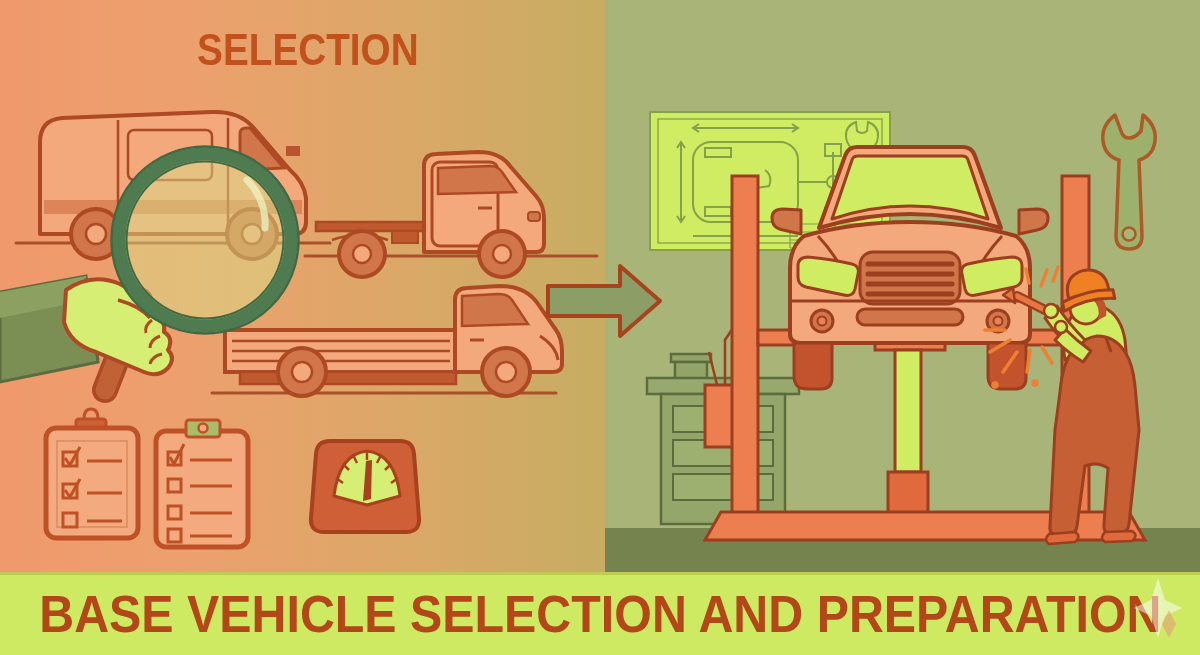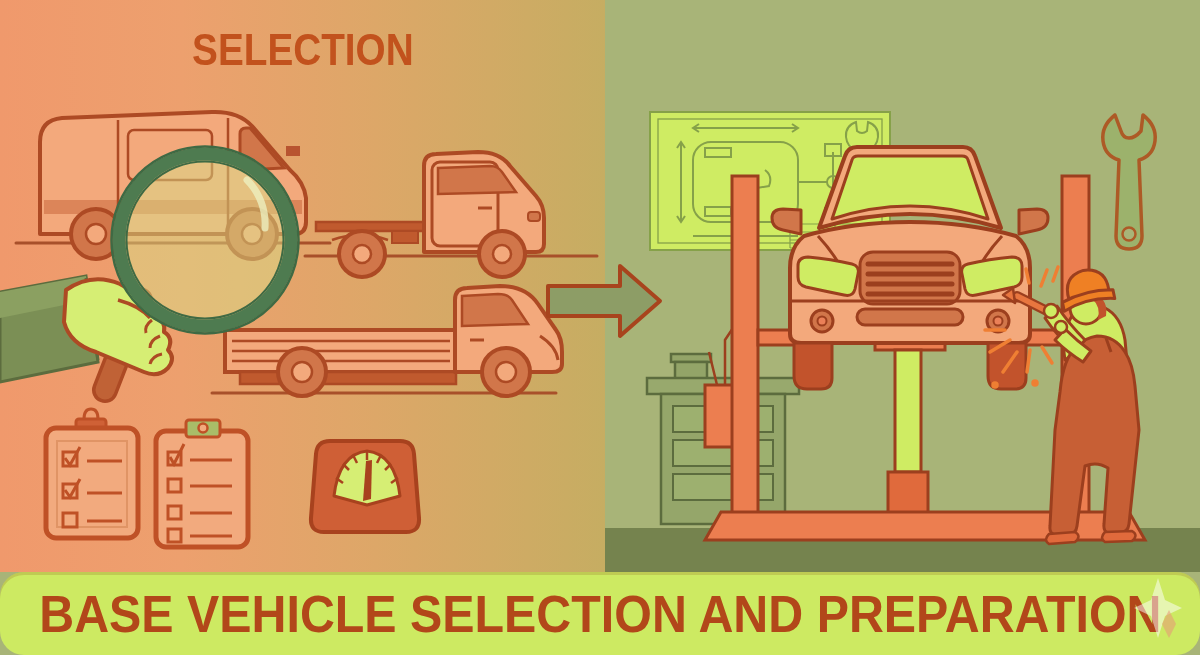--- a/index.html
+++ b/index.html
@@ -1,36 +1,35 @@
 <!DOCTYPE html>
 <html><head>
 <meta charset="utf-8">
 <style>
   html,body{margin:0;padding:0;background:#555;}
   #stage{
     position:relative;width:1200px;height:655px;overflow:hidden;
     font-family:"Liberation Sans", sans-serif;
     background:#a8b478;
   }
-  .panel{position:absolute;top:0;height:572px;}
+  .panel{position:absolute;top:0;height:572px;padding-left:10px;}
   #panel-left{left:0;width:605px;
     background:linear-gradient(90deg,#f0996c 0%,#eda06e 30%,#dda768 62%,#c6ad62 100%);}
   #panel-right{left:605px;width:595px;background:#a8b478;}
   .panel-title{
     position:absolute;top:26px;left:0;width:100%;text-align:center;
     font-weight:bold;font-size:44px;line-height:1.1;color:#c2521d;
   }
   .panel-title span{display:inline-block;transform:scaleX(.88);transform-origin:center;}
   .psvg{position:absolute;left:0;top:0;}
   #arrow-wrap{position:absolute;left:535px;top:255px;width:140px;height:95px;}
   #banner{
     position:absolute;left:0;top:572px;width:1200px;height:83px;
     background:#cdea62;display:flex;align-items:center;justify-content:center;
     box-shadow:inset 0 3px 0 rgba(150,110,40,.25);
-    border-radius:24px;
   }
   #banner-title{
     font-weight:bold;font-size:52px;color:#b2471a;white-space:nowrap;
     transform:scaleX(.93);transform-origin:center;letter-spacing:0px;
   }
   #watermark{position:absolute;right:16px;top:6px;}
 </style>
 </head>
 <body>
 

